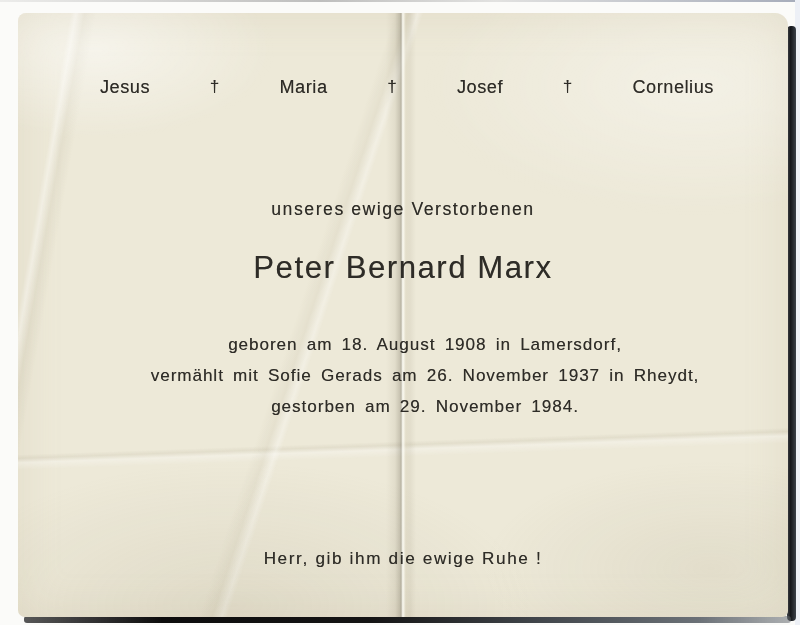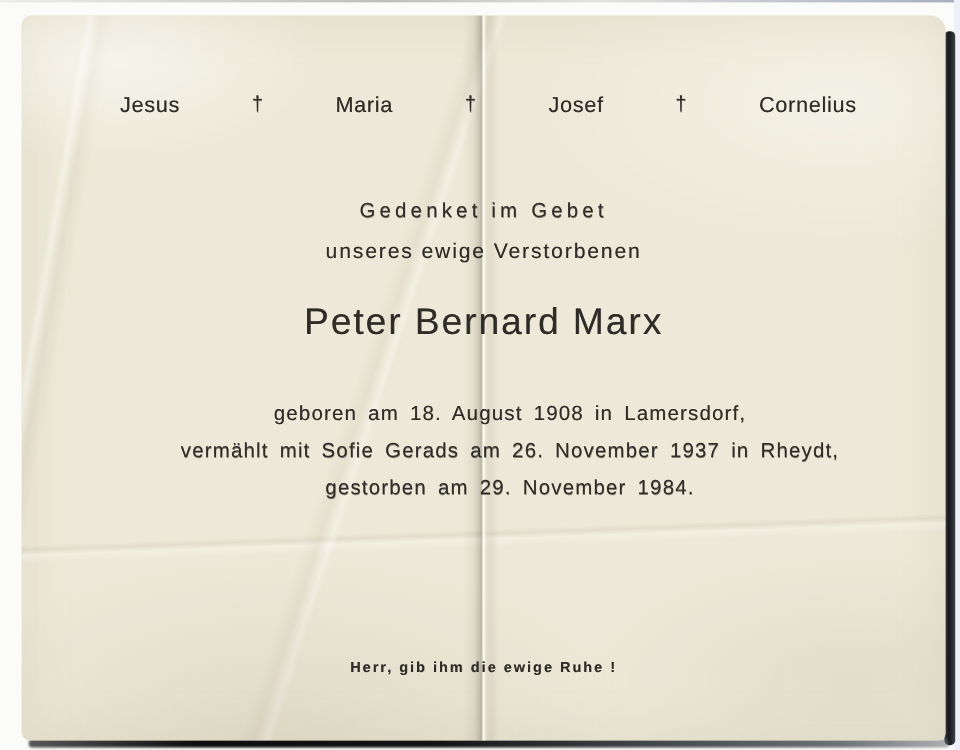--- a/index.html
+++ b/index.html
@@ -108,21 +108,21 @@
     padding: 0 74px 0 82px;
     font-size: 18px;
     letter-spacing: 0.6px;
   }
   .invocation .cross { font-size: 17px; }
   .intro1 { top: 153px; font-size: 17px; letter-spacing: 3.5px; }
   .intro2 { top: 186px; font-size: 17.5px; letter-spacing: 1.6px; }
   .deceased { top: 237px; font-size: 31px; letter-spacing: 1.6px; }
   .dates { top: 316px; font-size: 17px; line-height: 31px; letter-spacing: 1px; word-spacing: 3.5px; margin-left: 44px; }
   .eulogy { top: 444px; font-size: 17px; line-height: 29.5px; letter-spacing: 0.35px; word-spacing: 2.5px; }
-  .prayer { top: 536px; font-size: 12px; letter-spacing: 1.7px; font-weight: bold; }
+  .prayer { top: 536px; font-size: 17px; letter-spacing: 1.7px; }
 </style>
 </head>
 <body>
 
 <div class="scene">
 
   <div class="top-scan-line"></div>
   <div class="right-scan-margin"></div>
   <div class="right-strip"></div>
   <div class="bottom-shadow"></div>
@@ -133,21 +133,20 @@
     <div class="txt invocation">
       <span>Jesus</span>
       <span class="cross">†</span>
       <span>Maria</span>
       <span class="cross">†</span>
       <span>Josef</span>
       <span class="cross">†</span>
       <span>Cornelius</span>
     </div>
 
-    <div class="txt intro1">Gedenket im Gebet</div>
     <div class="txt intro2">unseres ewige Verstorbenen</div>
 
     <div class="txt deceased">Peter Bernard Marx</div>
 
     <div class="txt dates">
       <div>geboren am 18. August 1908 in Lamersdorf,</div>
       <div>vermählt mit Sofie Gerads am 26. November 1937 in Rheydt,</div>
       <div>gestorben am 29. November 1984.</div>
     </div>
 

